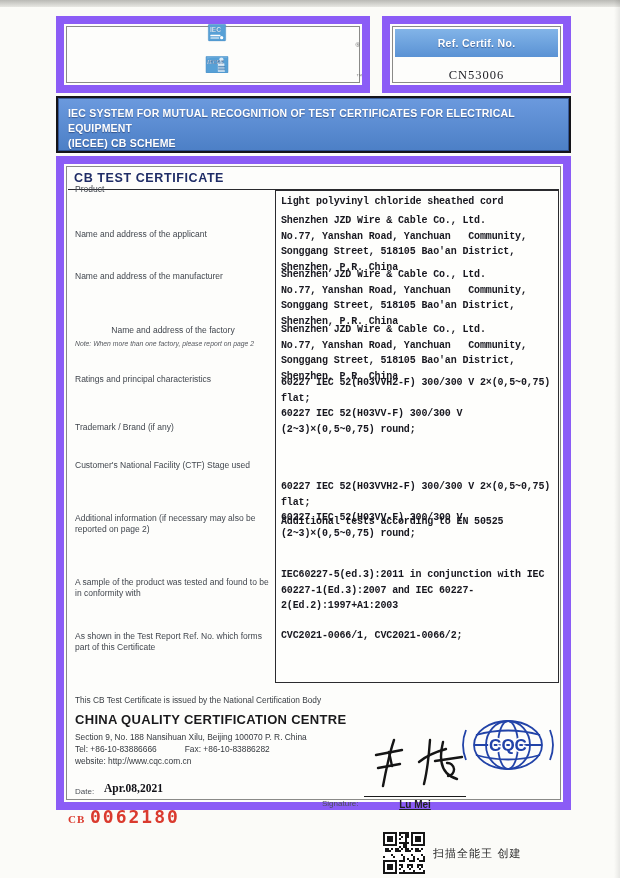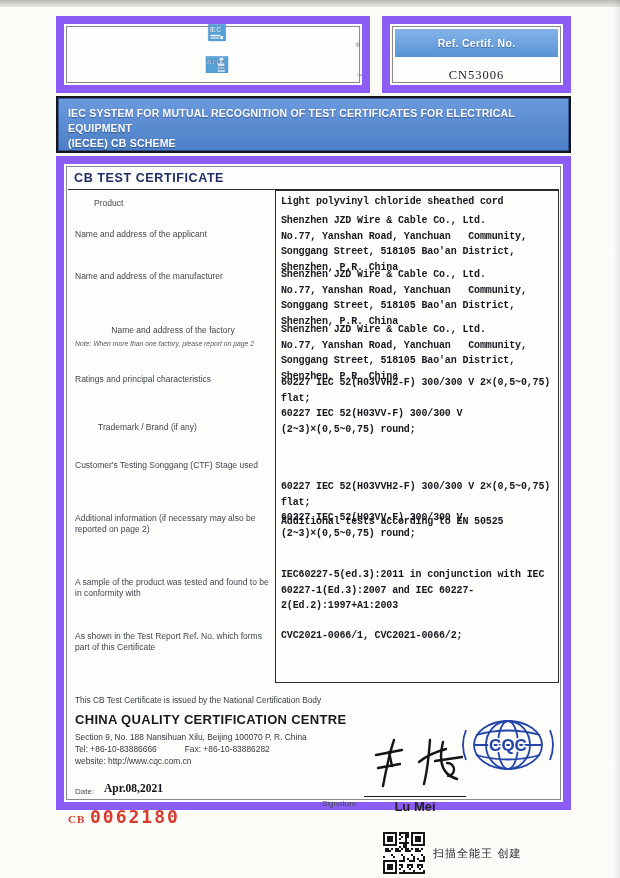--- a/index.html
+++ b/index.html
@@ -44,21 +44,21 @@
   .ncb-addr{position:absolute;left:11px;top:568px;font-size:8.4px;color:#34383e;}
   .ncb-telfax{position:absolute;left:11px;top:580px;font-size:8.4px;color:#34383e;display:flex;gap:28px;}
   .ncb-web{position:absolute;left:11px;top:592px;font-size:8.4px;color:#34383e;}
   .date-label{position:absolute;left:11px;top:623px;font-size:8px;color:#4a4e55;}
   .date-value{position:absolute;left:40px;top:618px;font-family:"Liberation Serif",serif;font-weight:bold;font-size:11.5px;color:#121218;}
 
   .sig-block{position:absolute;left:258px;top:570px;width:160px;height:70px;}
   .sig-label{position:absolute;left:0;top:65px;font-size:8px;color:#4a4e55;}
   .sig-ink{position:absolute;left:45px;top:-2px;}
   .sig-line{position:absolute;left:42px;top:62px;width:102px;border-bottom:1.6px solid #1a1a1a;}
-  .sig-name{position:absolute;left:42px;top:65px;width:102px;text-align:center;font-size:13px;font-weight:bold;color:#222;}
+  .sig-name{position:absolute;left:42px;top:65px;width:102px;text-align:center;font-size:10px;font-weight:bold;color:#222;text-decoration:underline;}
 
   .cqc-logo{position:absolute;left:396px;top:552px;}
 
   
   .cb-stamp{position:absolute;left:62px;top:806px;color:#da3a2e;}
   .cb-prefix{position:absolute;left:6px;top:7px;font-family:"Liberation Serif",serif;font-size:11px;letter-spacing:1px;font-weight:bold;}
   .cb-number{position:absolute;left:28px;top:0;font-family:"DejaVu Sans Mono",monospace;font-size:18px;font-weight:bold;letter-spacing:2px;}
 
   
   .qr-block{position:absolute;left:383px;top:832px;display:flex;align-items:center;gap:8px;}
@@ -98,28 +98,28 @@
     <div class="ref-num">CN53006</div>
   </div>
 
   <div class="banner">IEC SYSTEM FOR MUTUAL RECOGNITION OF TEST CERTIFICATES FOR ELECTRICAL EQUIPMENT
 (IECEE) CB SCHEME</div>
 
   <div class="dbox main-box">
     <div class="cert-title">CB TEST CERTIFICATE</div>
     <div class="title-rule"></div>
 
-    <div class="flabel" style="top:34px;margin-left:19px;">Product</div>
+    <div class="flabel" style="top:20px;">Product</div>
     <div class="flabel" style="top:65px;">Name and address of the applicant</div>
     <div class="flabel" style="top:107px;">Name and address of the manufacturer</div>
     <div class="flabel" style="top:161px;text-align:center;">Name and address of the factory</div>
     <div class="fnote" style="top:176px;">Note: When more than one factory, please report on page 2</div>
     <div class="flabel" style="top:210px;">Ratings and principal characteristics</div>
-    <div class="flabel" style="top:258px;margin-left:23px;">Trademark / Brand (if any)</div>
-    <div class="flabel" style="top:296px;">Customer's Testing Songgang (CTF) Stage used</div>
+    <div class="flabel" style="top:258px;">Trademark / Brand (if any)</div>
+    <div class="flabel" style="top:296px;">Customer's National Facility (CTF) Stage used</div>
     <div class="flabel" style="top:349px;">Additional information (if necessary may also be reported on page 2)</div>
     <div class="flabel" style="top:413px;">A sample of the product was tested and found to be in conformity with</div>
     <div class="flabel" style="top:467px;">As shown in the Test Report Ref. No. which forms part of this Certificate</div>
 
     <div class="value-box">
       <div class="val" style="top:3px;">Light polyvinyl chloride sheathed cord</div>
       <div class="val" style="top:22px;">Shenzhen JZD Wire &amp; Cable Co., Ltd.
 No.77, Yanshan Road, Yanchuan   Community, Songgang Street, 518105 Bao'an District, Shenzhen, P.R. China</div>
       <div class="val" style="top:76px;">Shenzhen JZD Wire &amp; Cable Co., Ltd.
 No.77, Yanshan Road, Yanchuan   Community, Songgang Street, 518105 Bao'an District, Shenzhen, P.R. China</div>

